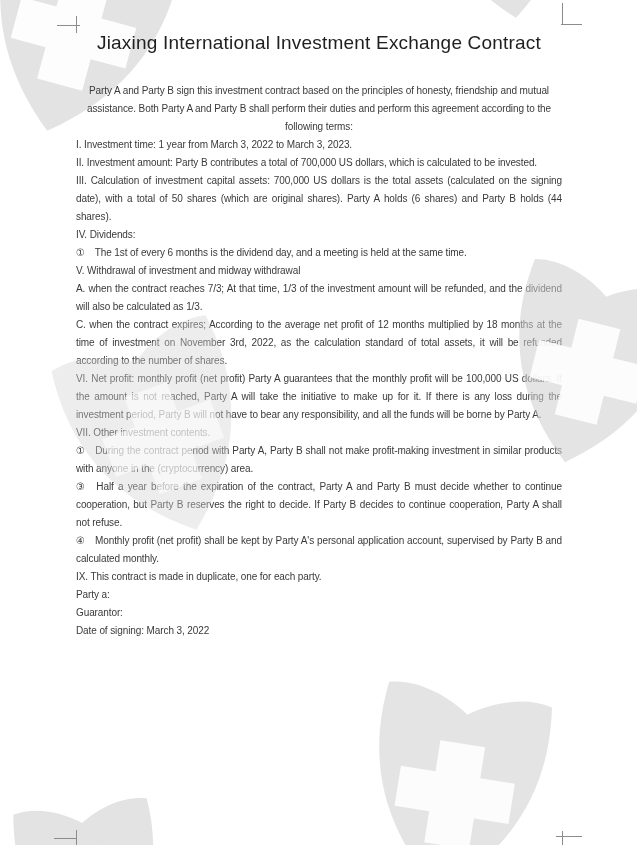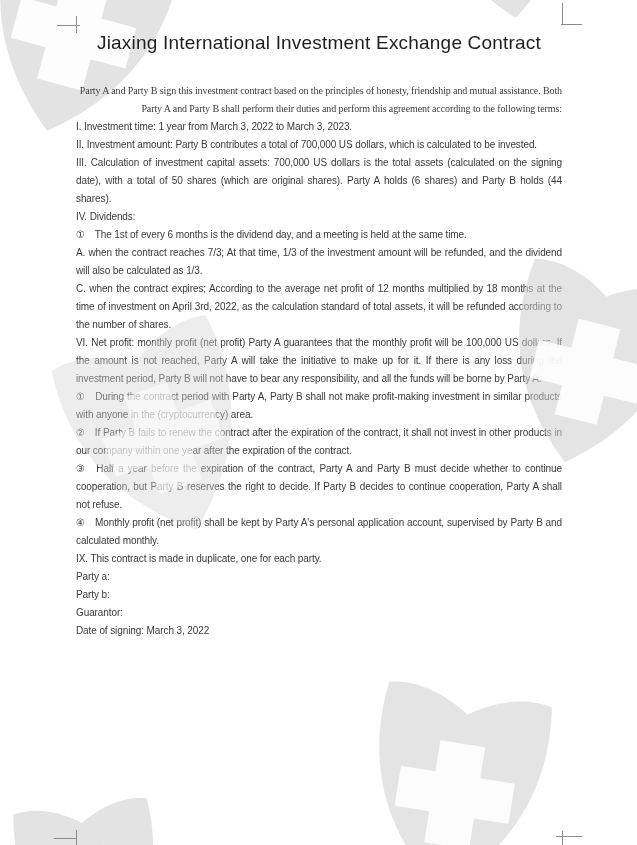--- a/index.html
+++ b/index.html
@@ -12,21 +12,21 @@
   
   .content { position:absolute; left:76px; top:30px; width:486px; z-index:2; }
   .doc-title {
     font-size:19px; font-weight:500; color:#1f1f1f; text-align:center;
     margin:0 0 26px 0; letter-spacing:0.2px; line-height:26px;
   }
   .content p {
     font-size:10px; line-height:18px; letter-spacing:-0.1px; color:#3a3a3a;
     margin:0; text-align:justify; text-justify:inter-word;
   }
-  .content p.center { text-align:right;font-family:Liberation Serif, serif; }
+  .content p.center { text-align:center; }
 
   
   .wm { position:absolute; pointer-events:none; }
   .wm-back  { z-index:1; }
   .wm-front { z-index:3; }
   .wm-back  .shield { fill:#e3e3e3; }
   .wm-back  .cross  { fill:#fdfdfd; }
   .wm-front .shield { fill:rgba(205,205,205,0.55); }
   .wm-front .cross  { fill:rgba(255,255,255,0.88); }
   .wm-faint .shield { fill:rgba(210,210,210,0.40); }
@@ -58,30 +58,30 @@
   </svg>
 
   <div class="content">
     <h1 class="doc-title">Jiaxing International Investment Exchange Contract</h1>
     <p class="center">Party A and Party B sign this investment contract based on the principles of honesty, friendship and mutual assistance. Both Party A and Party B shall perform their duties and perform this agreement according to the following terms:</p>
     <p>I. Investment time: 1 year from March 3, 2022 to March 3, 2023.</p>
     <p>II. Investment amount: Party B contributes a total of 700,000 US dollars, which is calculated to be invested.</p>
     <p>III. Calculation of investment capital assets: 700,000 US dollars is the total assets (calculated on the signing date), with a total of 50 shares (which are original shares). Party A holds (6 shares) and Party B holds (44 shares).</p>
     <p>IV. Dividends:</p>
     <p>① The 1st of every 6 months is the dividend day, and a meeting is held at the same time.</p>
+    <p>V. Withdrawal of investment and midway withdrawal</p>
     <p>A. when the contract reaches 7/3; At that time, 1/3 of the investment amount will be refunded, and the dividend will also be calculated as 1/3.</p>
-    <p>C. when the contract expires; According to the average net profit of 12 months multiplied by 18 months at the time of investment on April 3rd, 2022, as the calculation standard of total assets, it will be refunded according to the number of shares.</p>
+    <p>C. when the contract expires; According to the average net profit of 12 months multiplied by 18 months at the time of investment on November 3rd, 2022, as the calculation standard of total assets, it will be refunded according to the number of shares.</p>
     <p>VI. Net profit: monthly profit (net profit) Party A guarantees that the monthly profit will be 100,000 US dollars. If the amount is not reached, Party A will take the initiative to make up for it. If there is any loss during the investment period, Party B will not have to bear any responsibility, and all the funds will be borne by Party A.</p>
+    <p>VII. Other investment contents.</p>
     <p>① During the contract period with Party A, Party B shall not make profit-making investment in similar products with anyone in the (cryptocurrency) area.</p>
-    <p>② If Party B fails to renew the contract after the expiration of the contract, it shall not invest in other products in our company within one year after the expiration of the contract.</p>
     <p>③ Half a year before the expiration of the contract, Party A and Party B must decide whether to continue cooperation, but Party B reserves the right to decide. If Party B decides to continue cooperation, Party A shall not refuse.</p>
     <p>④ Monthly profit (net profit) shall be kept by Party A's personal application account, supervised by Party B and calculated monthly.</p>
     <p>IX. This contract is made in duplicate, one for each party.</p>
     <p>Party a:</p>
-    <p>Party b:</p>
     <p>Guarantor:</p>
     <p>Date of signing: March 3, 2022</p>
   </div>
 
   <svg class="wm wm-front" style="left:490px; top:268px; width:196px; height:204px; transform:rotate(14deg);" viewBox="0 0 100 116" preserveAspectRatio="none">
     <path class="shield" d="M10 4 C24 0 40 7 50 15 C60 7 76 0 90 4 C94 38 88 78 50 112 C12 78 6 38 10 4 Z"></path>
     <path class="cross" d="M39 31 L61 31 L61 48 L78 48 L78 70 L61 70 L61 87 L39 87 L39 70 L22 70 L22 48 L39 48 Z"></path>
   </svg>
 
   <svg class="wm wm-front wm-faint" style="left:60px; top:330px; width:205px; height:213px; transform:rotate(-20deg);" viewBox="0 0 100 116" preserveAspectRatio="none">

